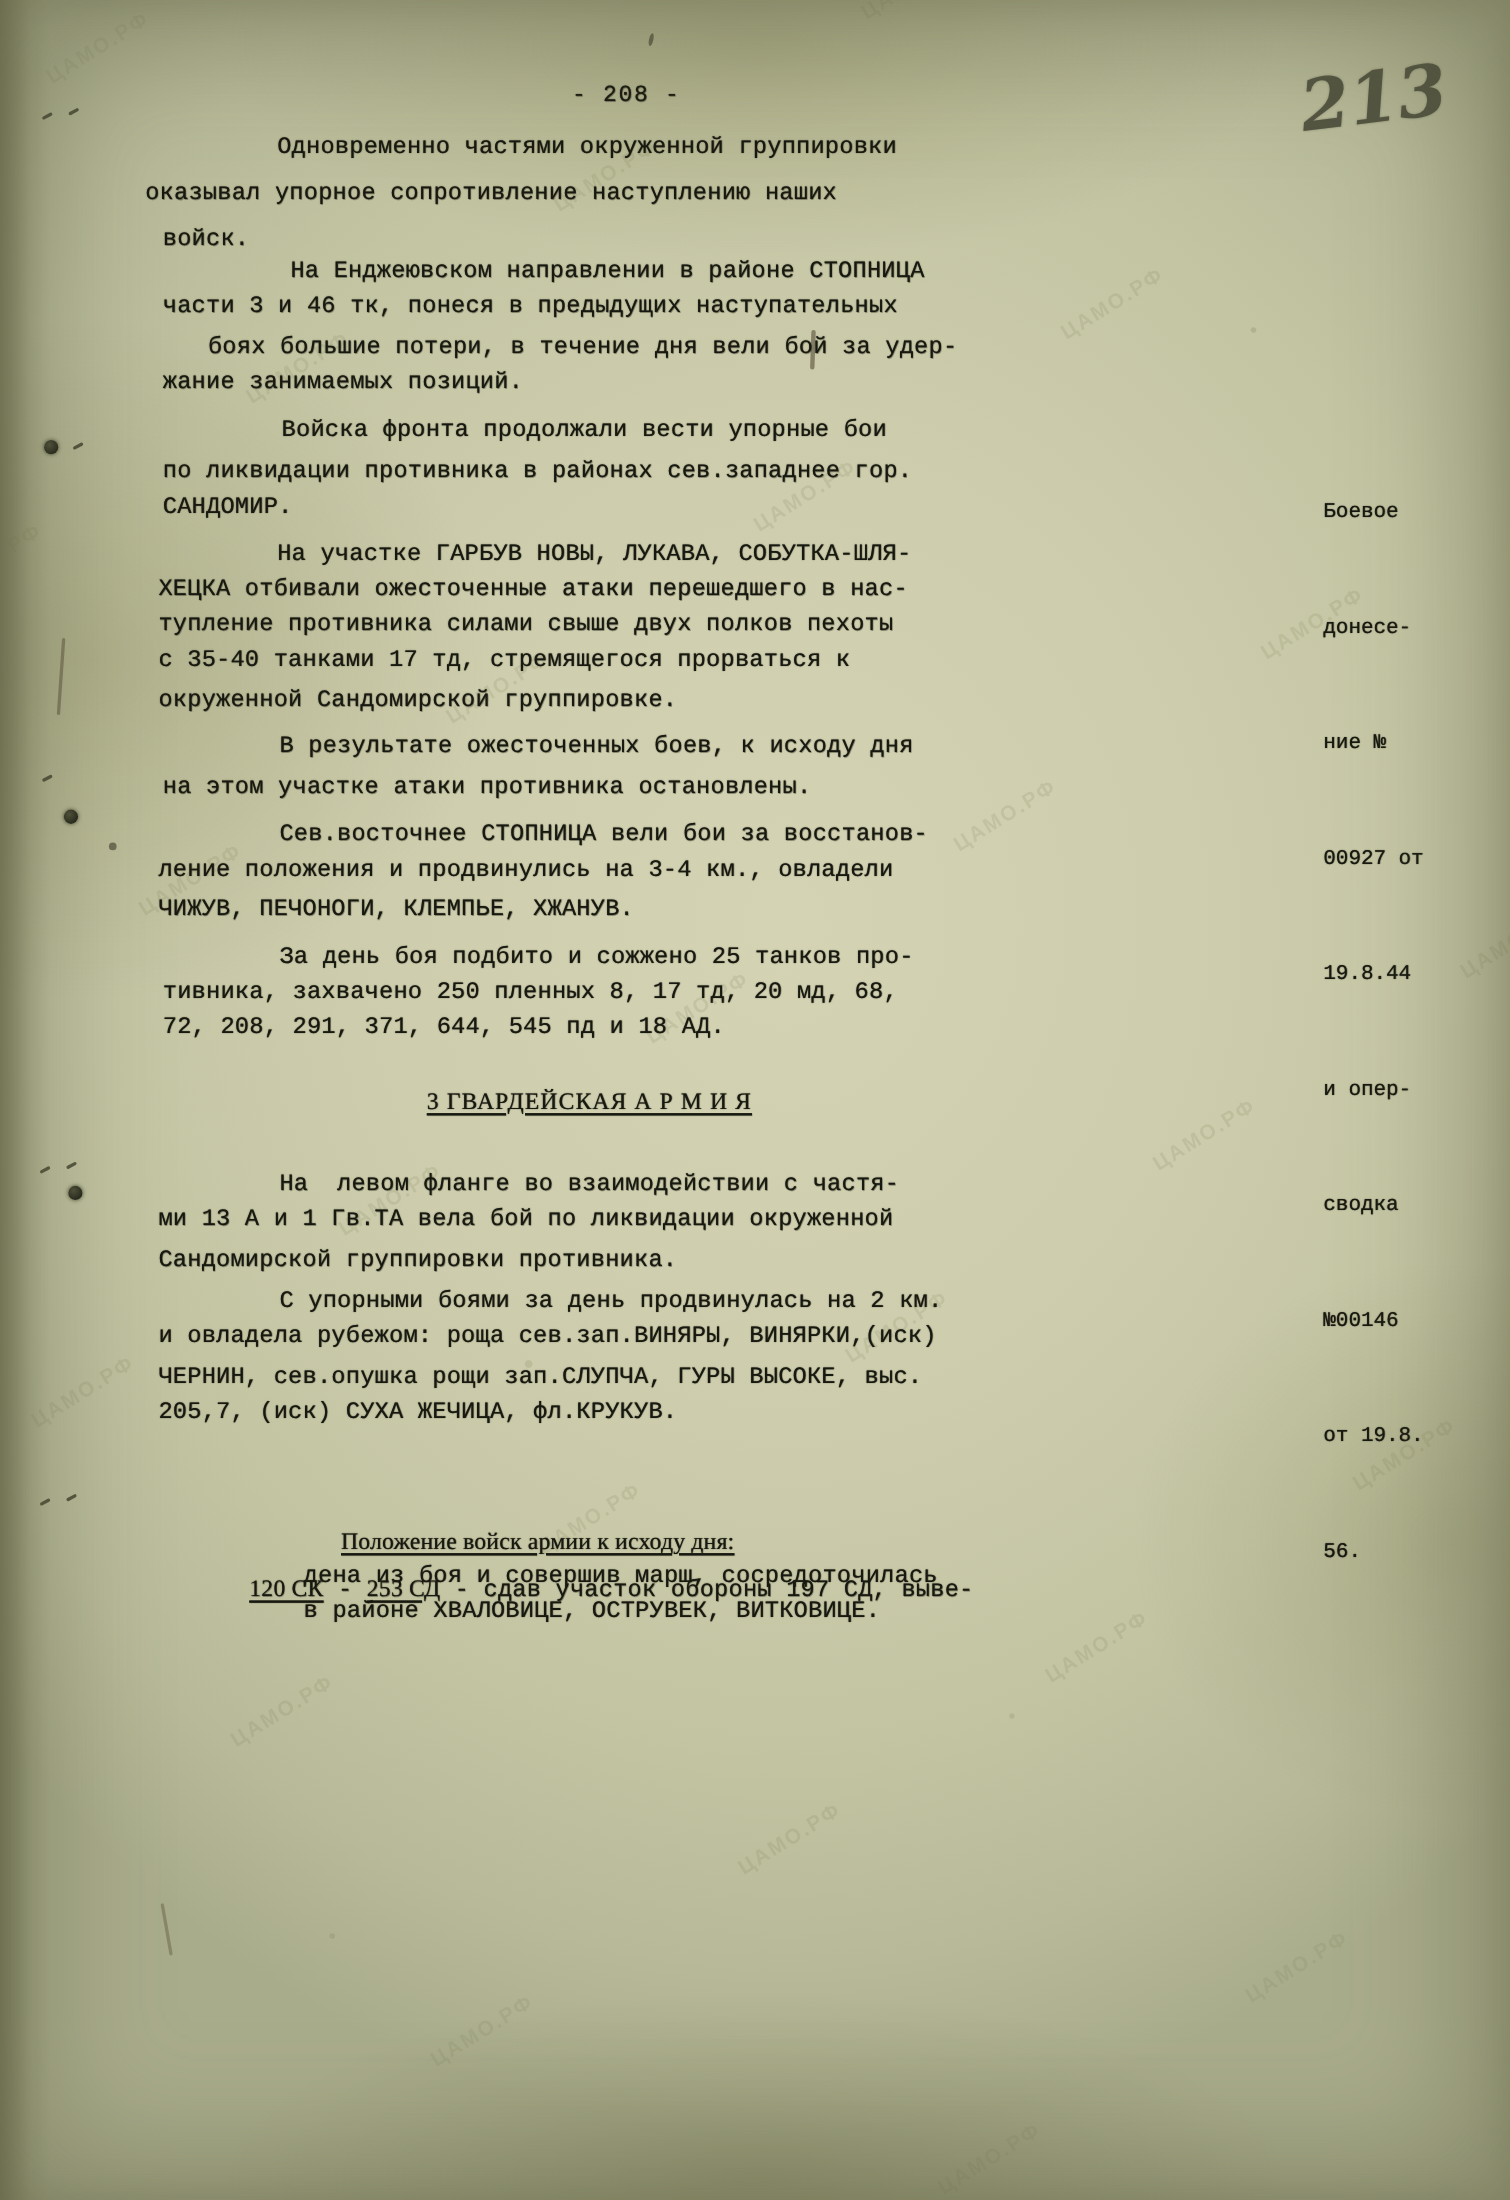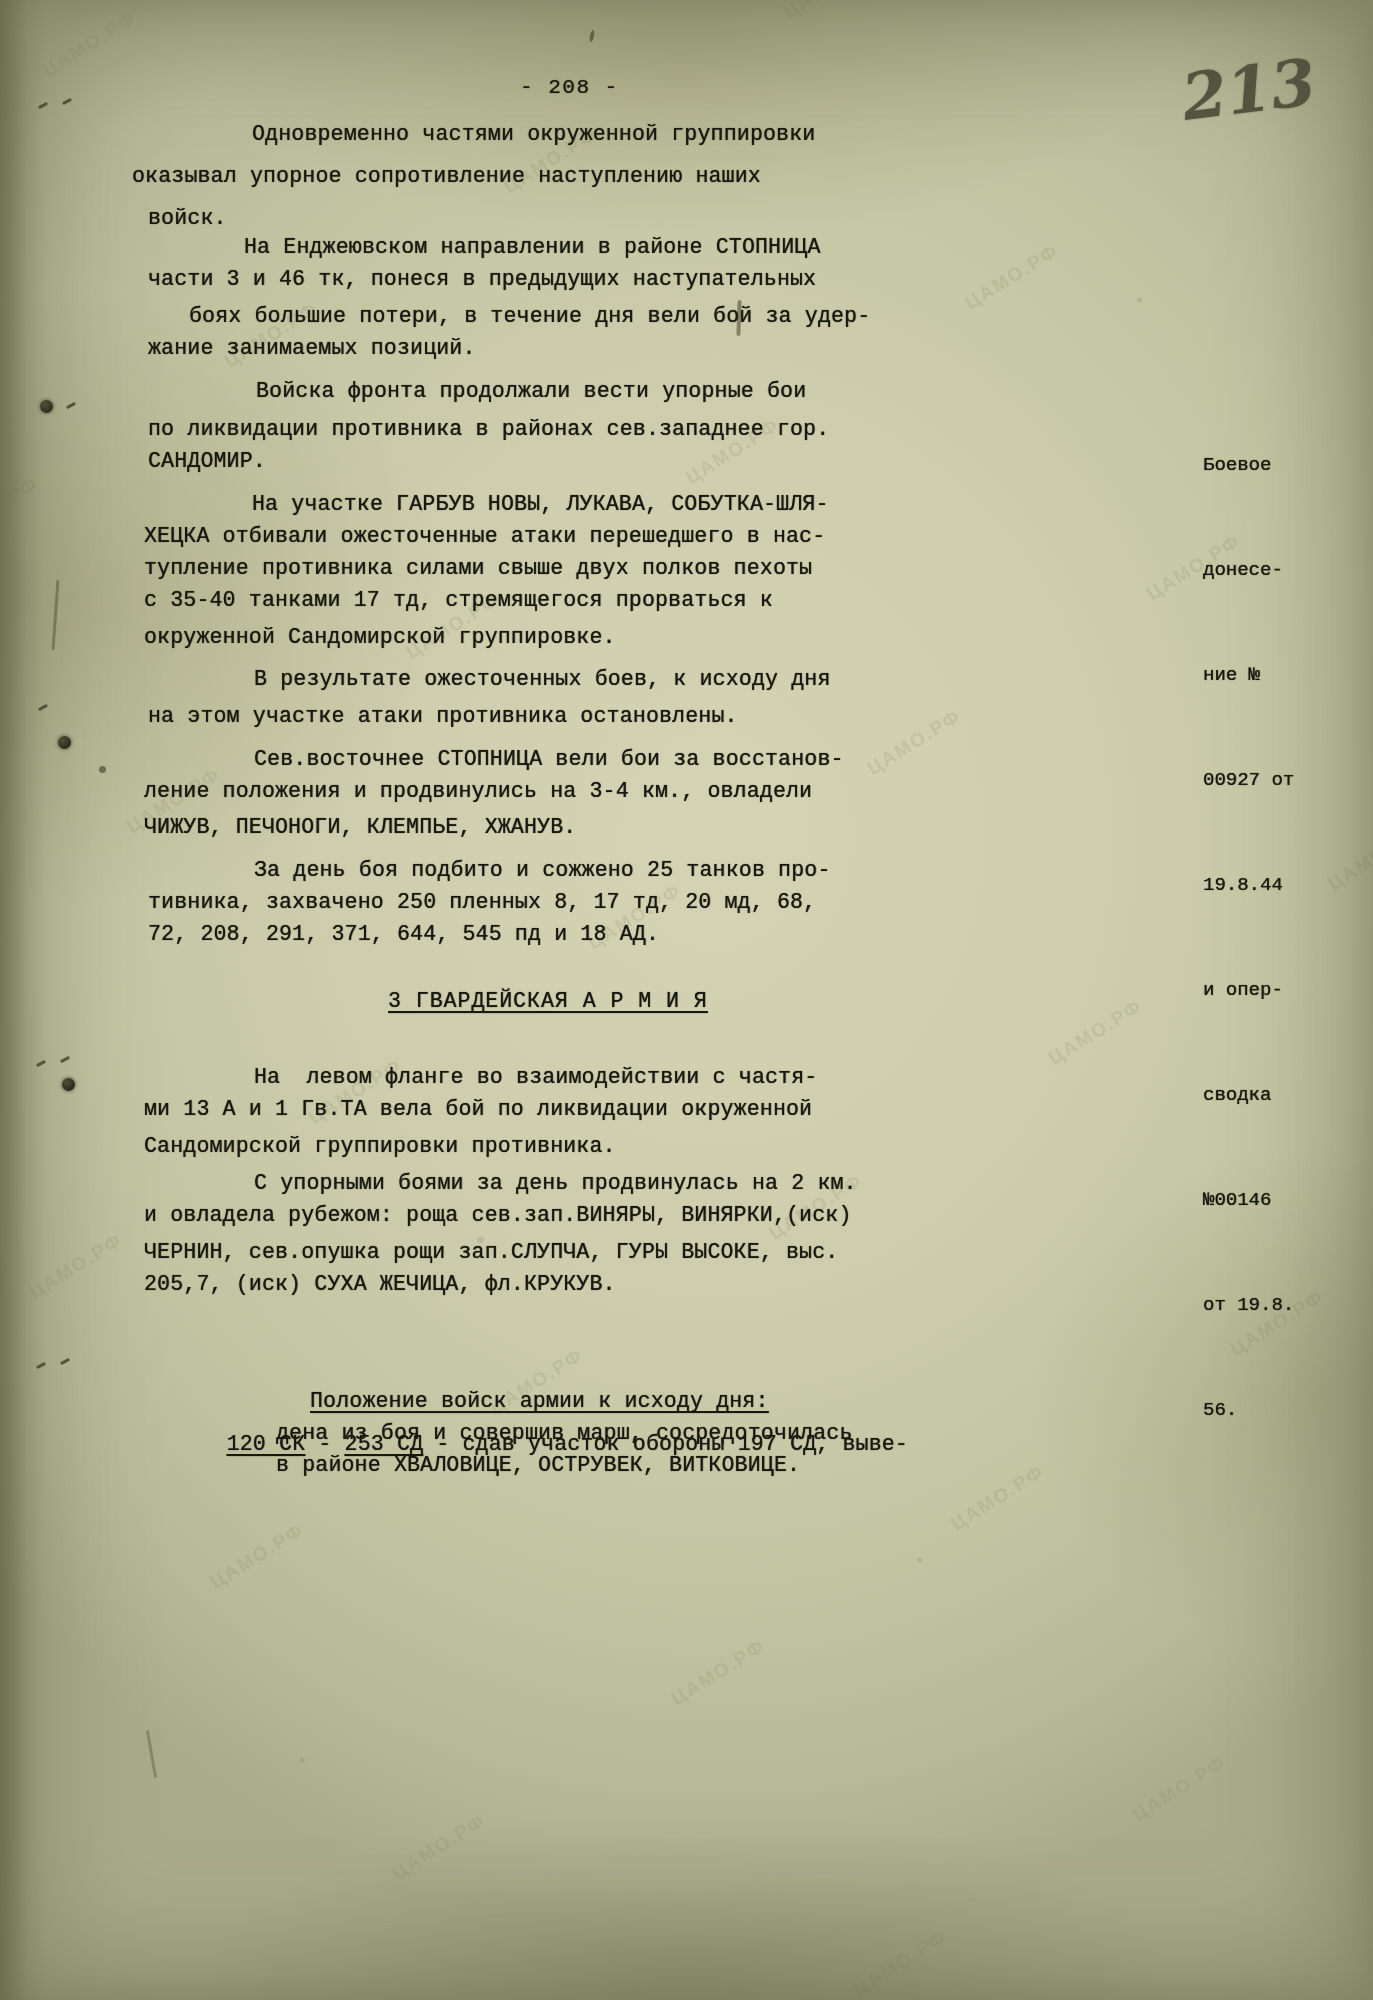--- a/index.html
+++ b/index.html
@@ -67,21 +67,21 @@
   #doc{
     position:absolute;inset:0;
     color:#17180f;
     font-size:21.5px;
     line-height:43px;
     letter-spacing:.2px;
     text-shadow:0 0 1.1px rgba(20,20,10,.75), .6px .4px 0 rgba(30,30,18,.32);
   }
   .ln{position:absolute;white-space:pre;}
   .pageno{font-size:21px;letter-spacing:1.5px;}
-  .ul{text-decoration:underline;text-underline-offset:4px;text-decoration-thickness:1.6px;}
+  .ul{text-decoration:underline;text-underline-offset:4px;text-decoration-thickness:1.6px;font-family:Liberation Serif, serif;}
 
   .margin-note{
     position:absolute;
     left:1157px;top:378px;width:210px;
     font-size:19px;line-height:35px;white-space:pre;
     color:#17180f;
     text-shadow:0 0 1.1px rgba(20,20,10,.75), .6px .4px 0 rgba(30,30,18,.32);
     margin-left:46px;
   }
 
@@ -169,21 +169,21 @@
   <div id="folio">213</div>
 
   <div id="doc">
 
     <div class="ln pageno" style="left:520px;top:66px;">- 208 -</div>
 
     <div class="ln" style="left:252px;top:113px;">Одновременно частями окруженной группировки</div>
     <div class="ln" style="left:132px;top:155px;">оказывал упорное сопротивление наступлению наших</div>
     <div class="ln" style="left:148px;top:197px;">войск.</div>
 
-    <div class="ln" style="left:244px;top:226px;">На Енджеювском направлении в районе СТОПНИЦА</div>
+    <div class="ln" style="left:264px;top:226px;">На Енджеювском направлении в районе СТОПНИЦА</div>
     <div class="ln" style="left:148px;top:258px;">части 3 и 46 тк, понеся в предыдущих наступательных</div>
     <div class="ln" style="left:148px;top:295px;margin-left:41px;">боях большие потери, в течение дня вели бой за удер-</div>
     <div class="ln" style="left:148px;top:327px;">жание занимаемых позиций.</div>
 
     <div class="ln" style="left:256px;top:370px;">Войска фронта продолжали вести упорные бои</div>
     <div class="ln" style="left:148px;top:408px;">по ликвидации противника в районах сев.западнее гор.</div>
     <div class="ln" style="left:148px;top:440px;">САНДОМИР.</div>
 
     <div class="ln" style="left:252px;top:483px;">На участке ГАРБУВ НОВЫ, ЛУКАВА, СОБУТКА-ШЛЯ-</div>
     <div class="ln" style="left:144px;top:515px;">ХЕЦКА отбивали ожесточенные атаки перешедшего в нас-</div>

